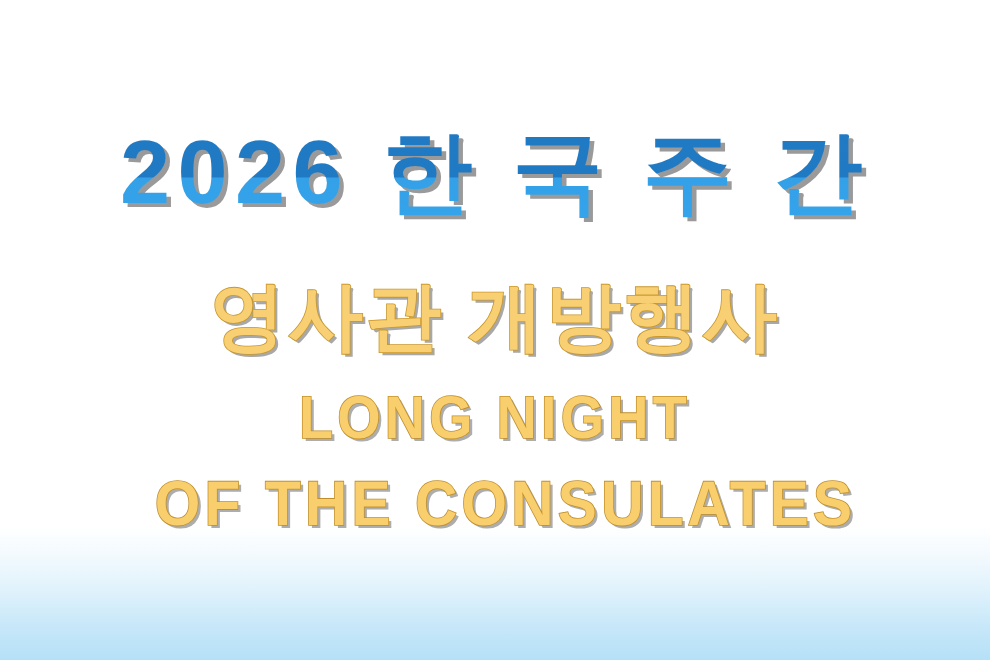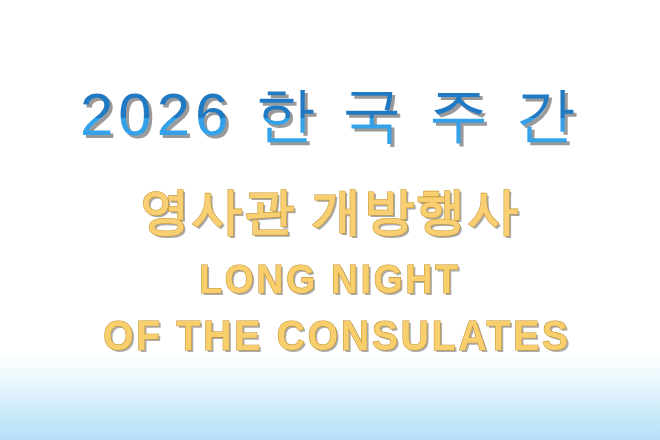--- a/index.html
+++ b/index.html
@@ -61,21 +61,21 @@
     top: 76px;
     height: 78px;
   }
   #line-title-year .shadow,
   #line-title-year .fill {
     position: absolute;
     left: 0;
     right: 0;
     top: 0;
     font-size: 60px;
-    font-weight: normal;
+    font-weight: bold;
     letter-spacing: 5px;
     line-height: 78px;
     white-space: pre;
   }
   
   #line-title-year .shadow {
     color: #9a9a9a;
     transform: translate(3px, 3px);
     filter: blur(0.4px);
   }

